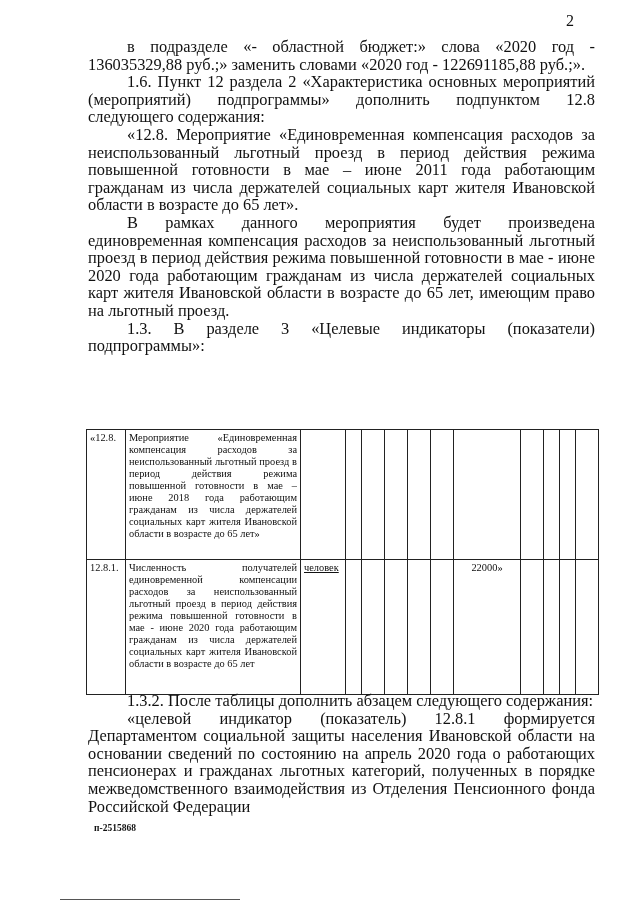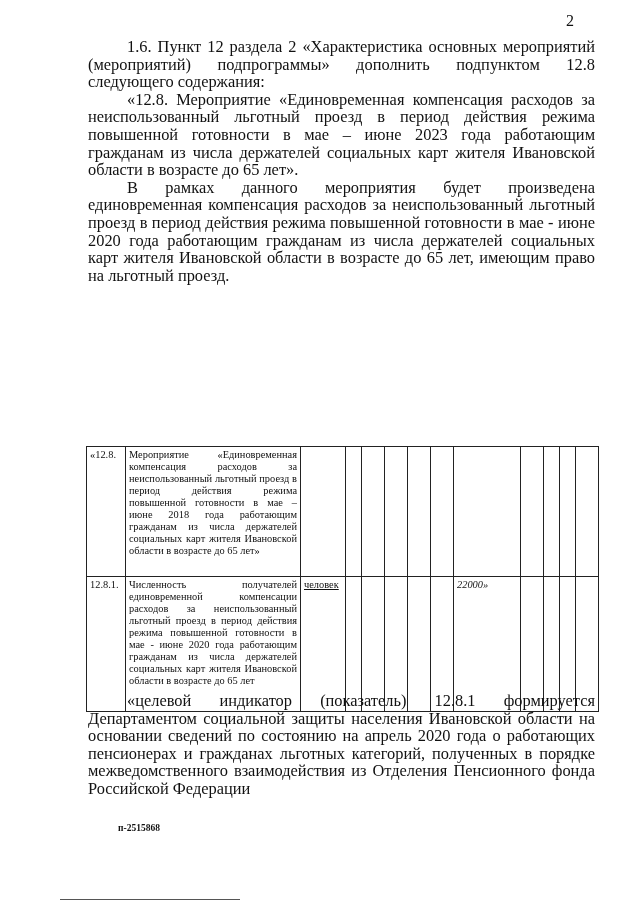--- a/index.html
+++ b/index.html
@@ -5,45 +5,47 @@
   html, body { margin: 0; padding: 0; background: #ffffff; }
   body { width: 640px; height: 905px; position: relative; overflow: hidden; color: #111; }
   .page-num { position: absolute; left: 566px; top: 12px; font-family: "Liberation Serif", serif; font-size: 16px; }
   .text-block { position: absolute; left: 88px; width: 507px; font-family: "Liberation Serif", serif; font-size: 16.4px; line-height: 17.6px; }
   .text-block p { margin: 0; text-align: justify; text-align-last: auto; }
   .ind { text-indent: 39px; }
   .justify-last { text-align-last: justify; }
   #block1 { top: 38px; }
   #block2 { top: 692px; left: 88px; }
   table.doc-table {
-    position: absolute; left: 86px; top: 446px; border-collapse: collapse;
+    position: absolute; left: 86px; top: 429px; border-collapse: collapse;
     font-family: "Liberation Serif", serif; font-size: 10.4px; line-height: 12px;
     table-layout: fixed;
   }
   table.doc-table td { border: 1.4px solid #222; vertical-align: top; padding: 2px 3px; }
   .c-num { width: 32px; }
   .c-name { width: 168px; text-align: justify; }
   .c-unit { width: 38px; text-decoration: underline; }
   .c-s { width: 9px; }
   .c-m { width: 16px; }
-  .c-w { width: 60px; text-align: left; font-style: italic; }
+  .c-w { width: 60px; text-align: center; }
   .r1 td { height: 125px; }
   .r2 td { height: 130px; }
-  .footer-code { position: absolute; left: 94px; top: 823px; font-family: "Liberation Serif", serif; font-size: 9.5px; font-weight: bold; margin-left: 24px; }
+  .footer-code { position: absolute; left: 94px; top: 823px; font-family: "Liberation Serif", serif; font-size: 9.5px; font-weight: bold; }
   .footer-line { position: absolute; left: 60px; top: 899px; width: 180px; height: 1px; background: #555; }
 </style>
 </head>
 <body>
 
 <div class="page-num">2</div>
 
 <div class="text-block" id="block1">
+  <p class="ind justify-last">в подразделе «- областной бюджет:» слова «2020 год - 136035329,88 руб.;» заменить словами «2020 год - 122691185,88 руб.;».</p>
   <p class="ind">1.6. Пункт 12 раздела 2 «Характеристика основных мероприятий (мероприятий) подпрограммы» дополнить подпунктом 12.8 следующего содержания:</p>
-  <p class="ind">«12.8. Мероприятие «Единовременная компенсация расходов за неиспользованный льготный проезд в период действия режима повышенной готовности в мае – июне 2023 года работающим гражданам из числа держателей социальных карт жителя Ивановской области в возрасте до 65 лет».</p>
+  <p class="ind">«12.8. Мероприятие «Единовременная компенсация расходов за неиспользованный льготный проезд в период действия режима повышенной готовности в мае – июне 2011 года работающим гражданам из числа держателей социальных карт жителя Ивановской области в возрасте до 65 лет».</p>
   <p class="ind">В рамках данного мероприятия будет произведена единовременная компенсация расходов за неиспользованный льготный проезд в период действия режима повышенной готовности в мае - июне 2020 года работающим гражданам из числа держателей социальных карт жителя Ивановской области в возрасте до 65 лет, имеющим право на льготный проезд.</p>
+  <p class="ind">1.3. В разделе 3 «Целевые индикаторы (показатели) подпрограммы»:</p>
 </div>
 
 <table class="doc-table">
   <tbody>
       <tr class="r1">
     <td class="c-num">«12.8.</td>
     <td class="c-name">Мероприятие «Единовременная компенсация расходов за неиспользованный льготный проезд в период действия режима повышенной готовности в мае – июне 2018 года работающим гражданам из числа держателей социальных карт жителя Ивановской области в возрасте до 65 лет»</td>
     <td class="c-unit"></td>
     <td class="c-s"></td>
     <td class="c-m"></td>
@@ -68,17 +70,18 @@
     <td class="c-w">22000»</td>
     <td class="c-m"></td>
     <td class="c-s"></td>
     <td class="c-s"></td>
     <td class="c-m"></td>
   </tr>
 </tbody>
   </table>
 
 <div class="text-block" id="block2">
+  <p class="ind">1.3.2. После таблицы дополнить абзацем следующего содержания:</p>
   <p class="ind justify-last">«целевой индикатор (показатель) 12.8.1 формируется Департаментом социальной защиты населения Ивановской области на основании сведений по состоянию на апрель 2020 года о работающих пенсионерах и гражданах льготных категорий, полученных в порядке межведомственного взаимодействия из Отделения Пенсионного фонда Российской Федерации</p>
 </div>
 
 <div class="footer-code">п-2515868</div>
 <div class="footer-line"></div>
 
 </body></html>

